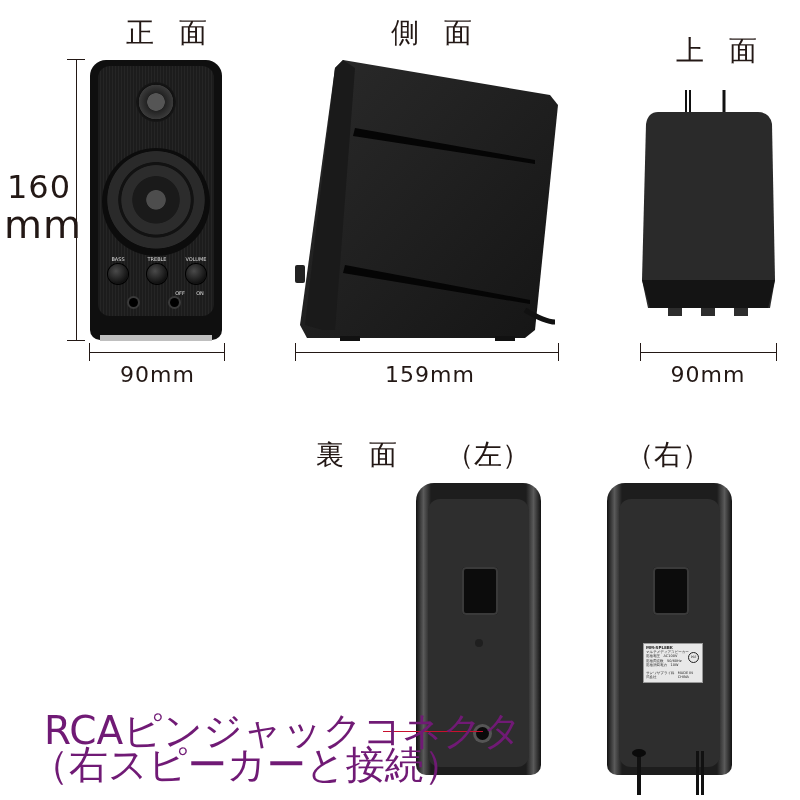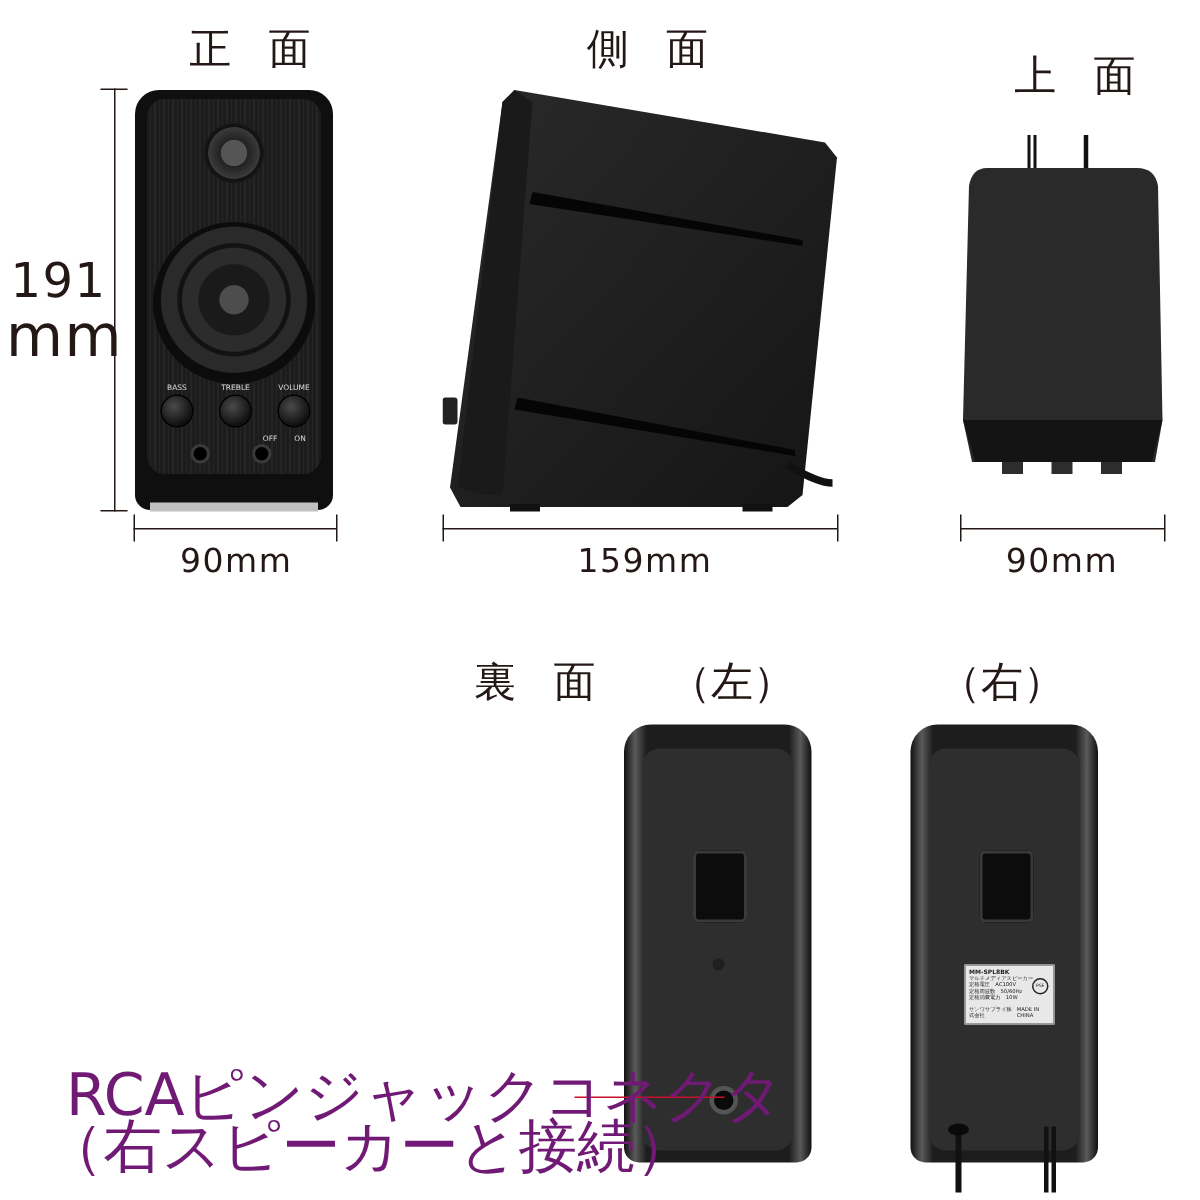--- a/index.html
+++ b/index.html
@@ -17,21 +17,21 @@
   .jack{position:absolute;width:9px;height:9px;border-radius:50%;background:#000;box-shadow:0 0 0 2px #3a3a3a;}
 </style>
 </head>
 <body>
 
 <div class="view-title" style="left:105px;top:14px;width:110px;">正 面</div>
 
 <div class="tick-h" style="left:67px;top:59px;"></div>
 <div class="vline" style="left:76px;top:59px;height:282px;"></div>
 <div class="tick-h" style="left:67px;top:340px;"></div>
-<div class="dim" style="left:4px;top:168px;width:70px;font-size:32px;">191</div>
+<div class="dim" style="left:4px;top:168px;width:70px;font-size:32px;">160</div>
 <div class="dim" style="left:4px;top:202px;width:70px;font-size:39px;">mm</div>
 
 <div class="abs" style="left:90px;top:60px;width:132px;height:282px;">
   <div class="abs" style="left:0;top:0;width:132px;height:280px;border-radius:16px 16px 10px 10px;background:#0f0f0f;"></div>
   <div class="abs" style="left:8px;top:6px;width:116px;height:250px;border-radius:12px;background:repeating-linear-gradient(90deg,#1c1c1c 0 2px,#252525 2px 3px);"></div>
 
   <div class="abs" style="left:46px;top:22px;width:40px;height:40px;border-radius:50%;background:radial-gradient(circle,#555 0 30%,#222 32%,#3a3a3a 60%,#111 62%,#2a2a2a 100%);"></div>
 
   <div class="abs" style="left:12px;top:88px;width:108px;height:108px;border-radius:50%;background:radial-gradient(circle at 50% 48%,#4d4d4d 0 12%,#1a1a1a 13% 30%,#2c2c2c 31% 44%,#121212 45% 48%,#2a2a2a 49% 62%,#0c0c0c 63% 100%);"></div>
 

